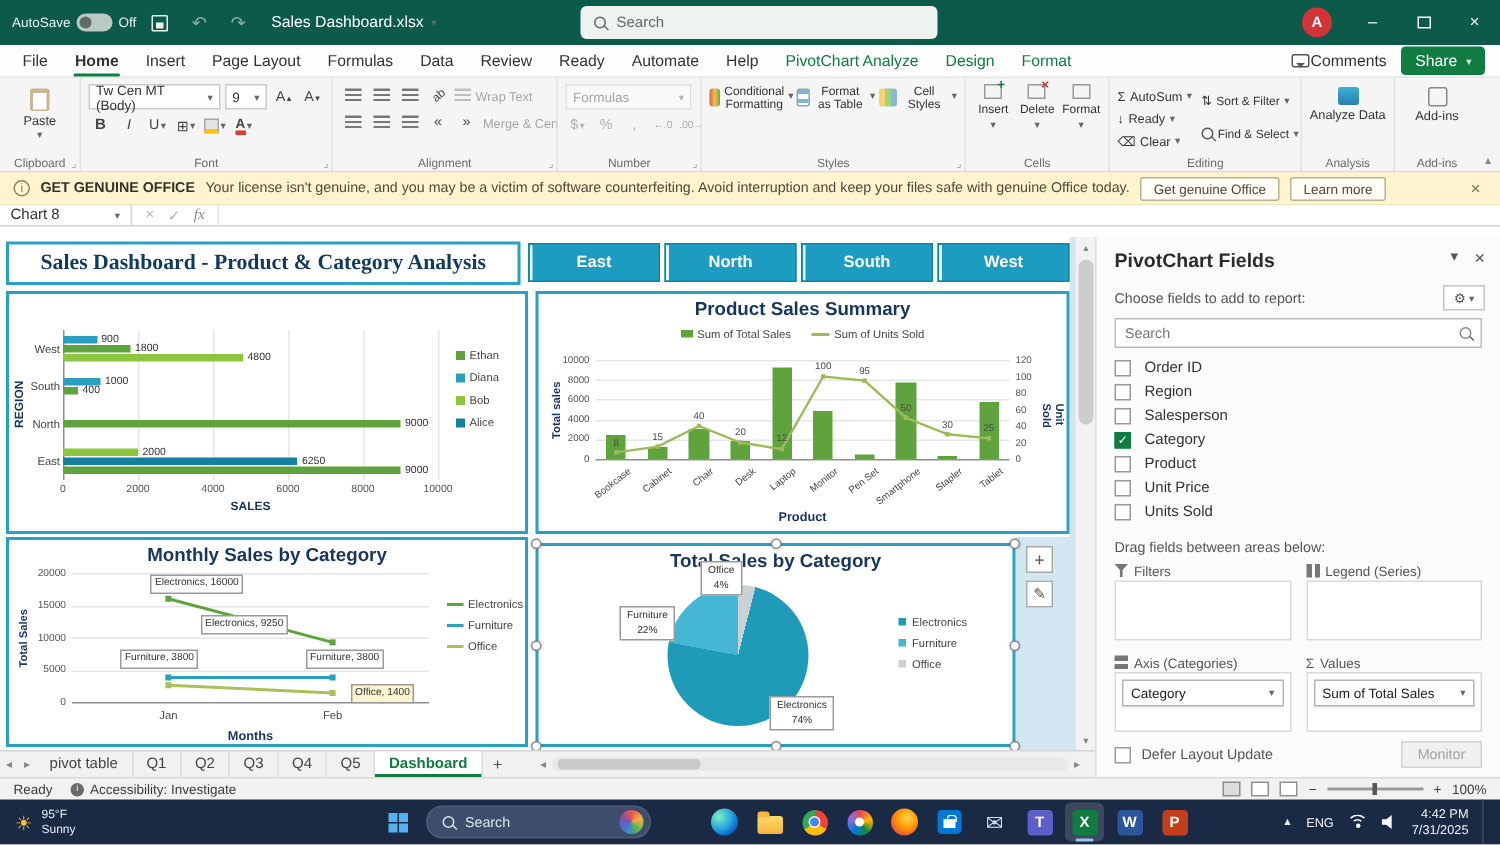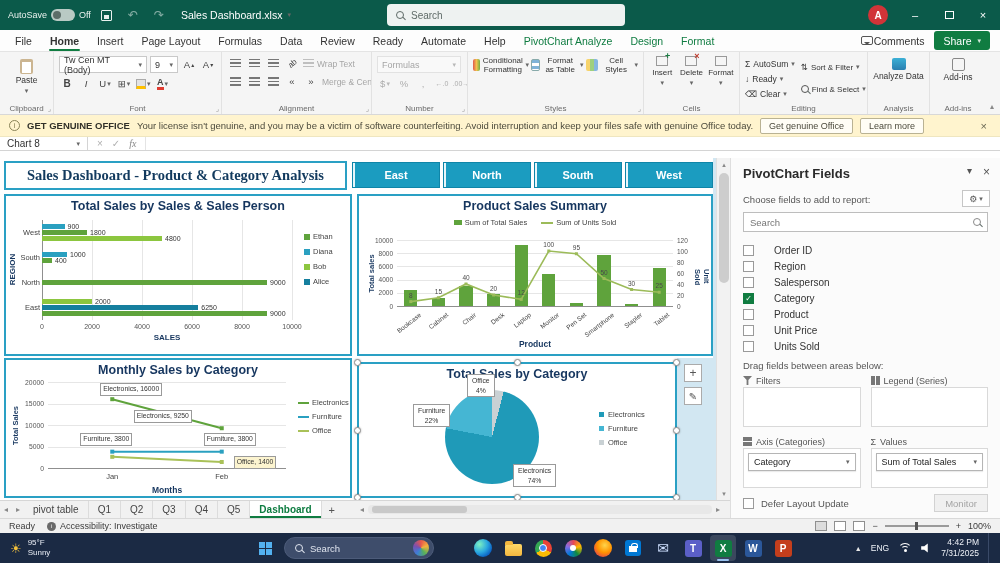--- a/index.html
+++ b/index.html
@@ -91,21 +91,21 @@
 
 .panel{position:absolute;left:730px;top:158px;width:270px;height:360px;background:#fbfbfb;border-left:1px solid #dedede;font-size:10px;color:#333}
 .p-title{position:absolute;left:12px;top:8px;font-size:13px;font-weight:700;color:#2b2b2b}
 .p-close{position:absolute;right:10px;top:7px;font-size:12px;color:#555}
 .p-exp{position:absolute;right:28px;top:7px;font-size:10px;color:#555}
 .p-sub{position:absolute;left:12px;top:36px;font-size:9.5px;color:#555}
 .p-gear{position:absolute;right:10px;top:32px;width:28px;height:17px;border:1px solid #c6c6c6;background:#fff;display:flex;align-items:center;justify-content:center;gap:2px;font-size:9px;color:#555}
 .p-search{position:absolute;left:12px;top:54px;right:12px;height:20px;border:1px solid #bdbdbd;background:#fff;display:flex;align-items:center;padding:0 6px;gap:6px}
 .p-search input{flex:1;border:none;outline:none;background:transparent;font:inherit;font-size:9.5px;color:#333}
 .p-fields{position:absolute;left:12px;top:82px;right:12px;height:116px}
-.f-row{display:flex;align-items:flex-end;gap:20px;height:16px}
+.f-row{display:flex;align-items:flex-start;gap:9px;height:16px}
 .cb{width:11px;height:11px;border:1px solid #9a9a9a;background:#fff;display:flex;align-items:center;justify-content:center;flex:none;font-size:8px}
 .cb.on{background:#107c41;border-color:#107c41;color:#fff}
 .p-drag{position:absolute;left:12px;top:202px;font-size:9.5px;color:#555}
 .p-areas{position:absolute;left:12px;top:216px;right:12px;height:114px;display:grid;grid-template-columns:1fr 1fr;grid-template-rows:1fr 1fr;gap:8px 10px}
 .area{display:flex;flex-direction:column}
 .a-head{display:flex;align-items:center;gap:4px;font-size:9px;color:#555;height:13px}
 .a-box{flex:1;background:#fff;border:1px solid #d9d9d9}
 .pill{margin:4px;height:18px;border:1px solid #b5b5b5;background:#fff;display:flex;align-items:center;justify-content:space-between;padding:0 5px;font-size:9px;color:#222;box-shadow:0 1px 1px rgba(0,0,0,.08)}
 .ic-funnel{width:9px;height:9px;background:#777;clip-path:polygon(0 0,100% 0,60% 45%,60% 100%,40% 100%,40% 45%)}
 .ic-cols{width:9px;height:9px;background:linear-gradient(90deg,#777 40%,transparent 40% 60%,#777 60%)}
@@ -466,21 +466,20 @@
 
     <div class="dash-title">Sales Dashboard - Product &amp; Category Analysis</div>
     <div class="slicerrow" id="slicers">
         <div class="slicer">East</div>
         <div class="slicer">North</div>
         <div class="slicer">South</div>
         <div class="slicer">West</div>
       </div>
 
     <div class="chart" id="chartA">
-        <div class="ctitle">Total Sales by Sales &amp; Sales Person</div>
         <div class="abs" style="left: 36px; top: 24px; width: 1px; height: 100px; background: rgb(143, 143, 143);"></div>
         <div class="abs" style="left: 21px; top: 127px; width: 30px; text-align: center; font-size: 7px; color: rgb(85, 85, 85);">0</div>
         <div class="abs" style="left: 86px; top: 24px; width: 1px; height: 100px; background: rgb(230, 230, 230);"></div>
         <div class="abs" style="left: 71px; top: 127px; width: 30px; text-align: center; font-size: 7px; color: rgb(85, 85, 85);">2000</div>
         <div class="abs" style="left: 136px; top: 24px; width: 1px; height: 100px; background: rgb(230, 230, 230);"></div>
         <div class="abs" style="left: 121px; top: 127px; width: 30px; text-align: center; font-size: 7px; color: rgb(85, 85, 85);">4000</div>
         <div class="abs" style="left: 186px; top: 24px; width: 1px; height: 100px; background: rgb(230, 230, 230);"></div>
         <div class="abs" style="left: 171px; top: 127px; width: 30px; text-align: center; font-size: 7px; color: rgb(85, 85, 85);">6000</div>
         <div class="abs" style="left: 236px; top: 24px; width: 1px; height: 100px; background: rgb(230, 230, 230);"></div>
         <div class="abs" style="left: 221px; top: 127px; width: 30px; text-align: center; font-size: 7px; color: rgb(85, 85, 85);">8000</div>

